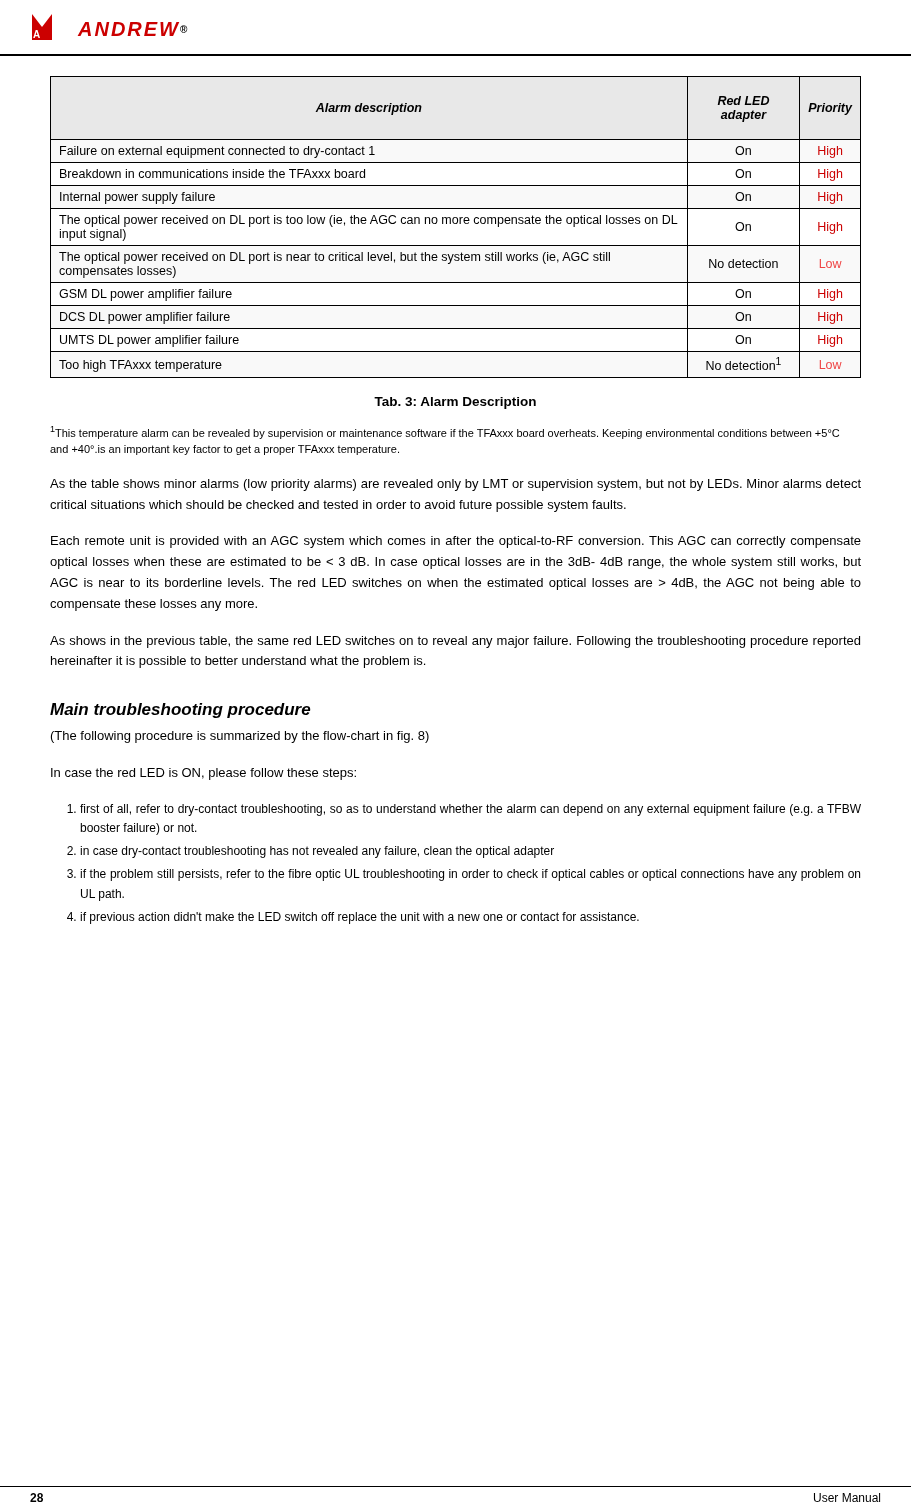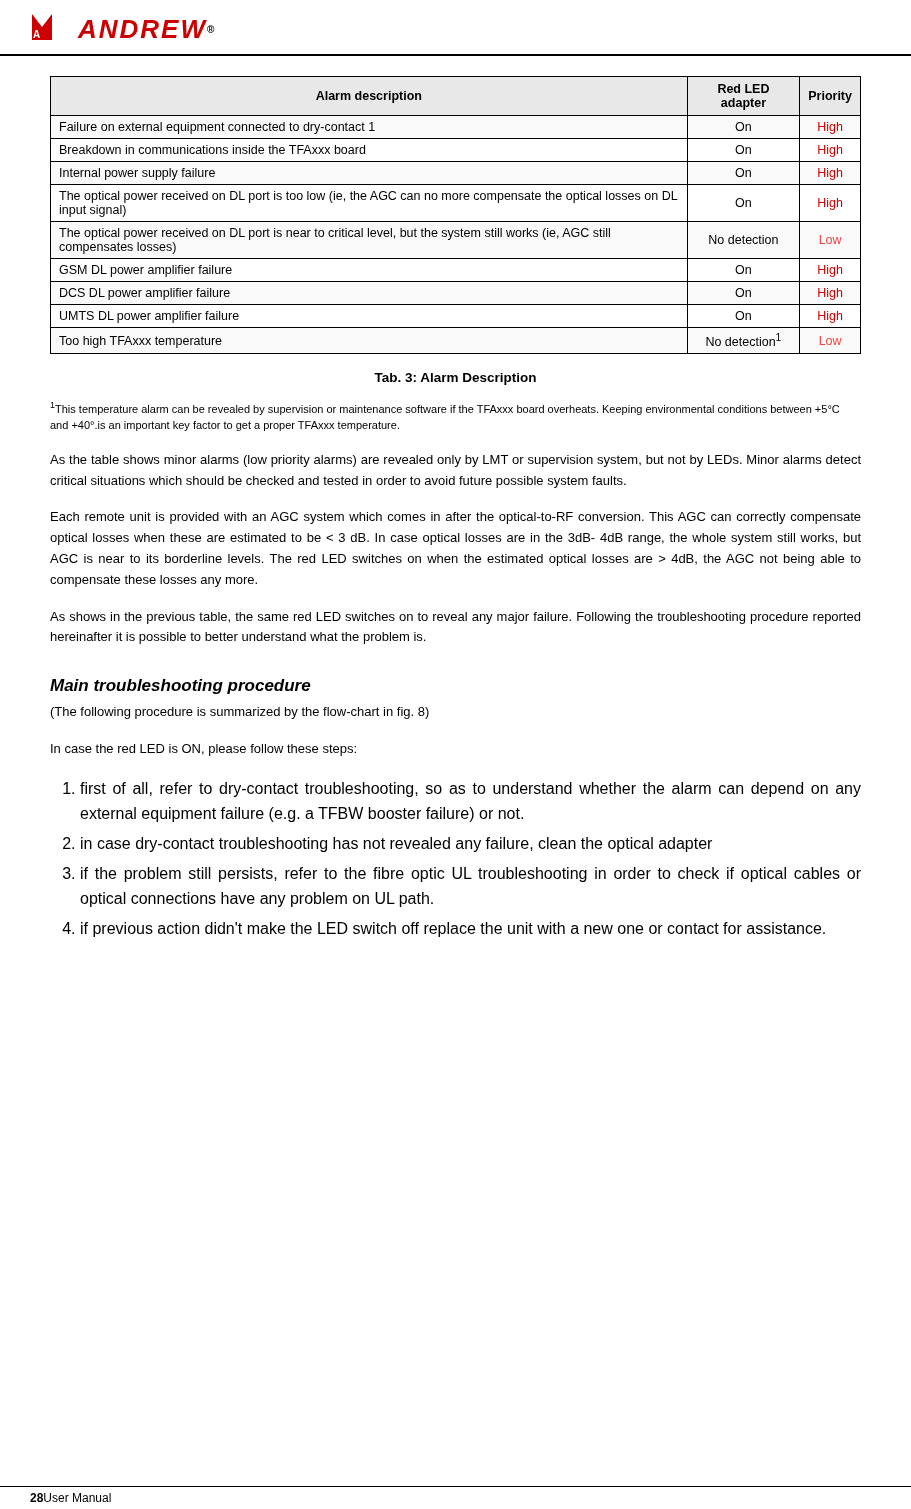--- a/index.html
+++ b/index.html
@@ -37,23 +37,24 @@
     }
 
     
     .alarm-table {
       width: 100%;
       border-collapse: collapse;
       margin-bottom: 16px;
       font-size: 12.5px;
     }
     .alarm-table th {
+      font-style: italic;
       background: #fff;
       border: 1px solid #000;
-      padding: 5px 8px;
+      padding: 17px 8px;
       text-align: center;
       font-weight: bold;
     }
     .alarm-table td {
       border: 1px solid #000;
       padding: 4px 8px;
     }
     .alarm-table td.center {
       text-align: center;
     }
@@ -103,34 +104,35 @@
       font-weight: bold;
       font-size: 17px;
       margin-bottom: 6px;
     }
 
     .numbered-list {
       margin-left: 30px;
       margin-bottom: 12px;
     }
     .numbered-list li {
-      font-size: 16px;
+      font-size: 12px;
       line-height: 1.6;
       margin-bottom: 4px;
       text-align: justify;
     }
 
     
     .footer {
       position: absolute;
       bottom: 0;
       left: 0;
       right: 0;
       border-top: 1px solid #000;
       display: flex;
+      justify-content: space-between;
       align-items: center;
       padding: 4px 30px;
       font-size: 12px;
     }
     .footer .page-num {
       font-weight: bold;
     }
     .footer .manual-label {
       font-size: 12px;
     }
@@ -142,21 +144,21 @@
 
   <div class="header">
     <div class="logo-area">
 
       <svg width="42" height="34" viewBox="0 0 42 34" style="margin-right:6px;">
 
         <polygon points="2,2 22,2 22,28 2,28" fill="#cc0000"></polygon>
         <polygon points="2,2 22,2 12,15" fill="#ffffff"></polygon>
         <text x="3" y="26" font-size="10" fill="#ffffff" font-weight="bold">A</text>
       </svg>
-      <span style="font-size:26px;font-weight:900;font-style:italic;color:#cc0000;letter-spacing:2px;">ANDREW</span>
+      <span style="font-size:20px;font-weight:900;font-style:italic;color:#cc0000;letter-spacing:2px;">ANDREW</span>
         <span style="font-size:10px;vertical-align:super;color:#000;font-weight:bold;">®</span>
     </div>
   </div>
 
   <div class="content">
 
     <table class="alarm-table">
       <thead>
         <tr class="header-row">
           <th>Alarm description</th>

